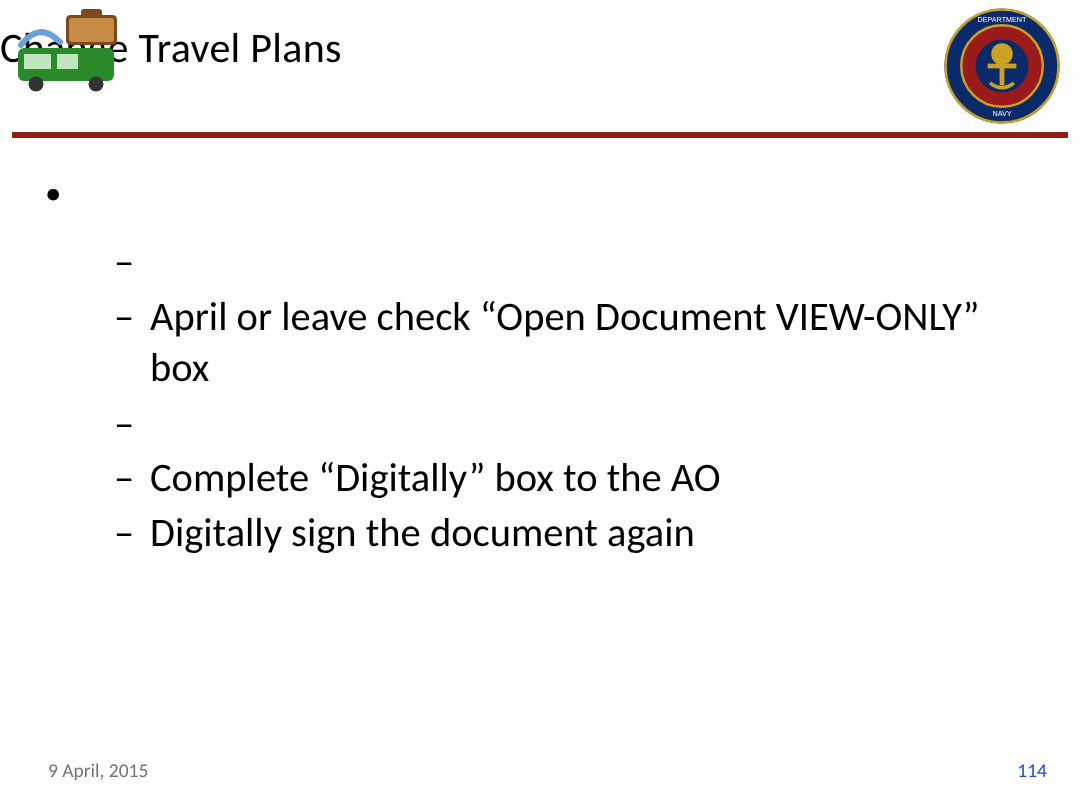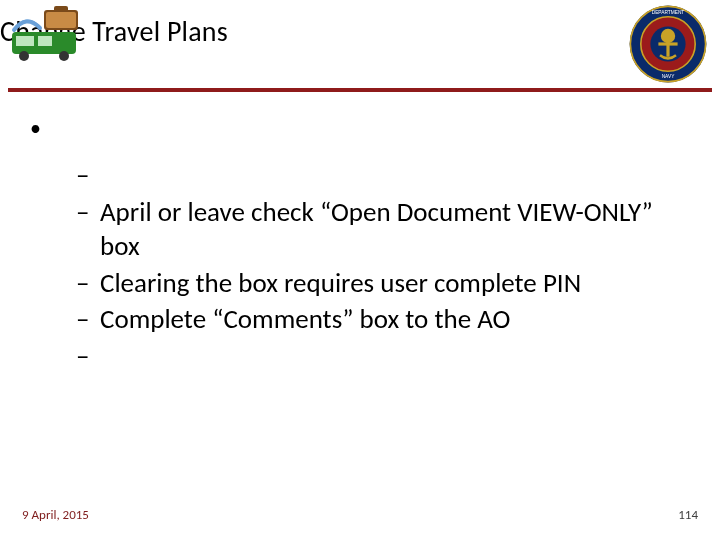--- a/index.html
+++ b/index.html
@@ -14,22 +14,22 @@
   .seal { position: absolute; right: 12px; top: 4px; width: 80px; height: 80px; }
 
   .body { position: absolute; left: 28px; right: 28px; top: 110px; }
   .lead-row { display: flex; align-items: flex-start; gap: 10px; font-size: 30px; line-height: 1.25; margin-left: 2px; }
   .lead-bullet { font-size: 22px; line-height: 38px; }
 
   .sublist { margin-top: 10px; margin-left: 48px; }
   .sub-row { display: flex; align-items: flex-start; gap: 8px; font-size: 27px; line-height: 1.28; margin-bottom: 2px; }
   .dash { min-width: 16px; }
 
-  .footer-date { position: absolute; left: 22px; bottom: 18px; font-size: 13px; color: #7f1d1d; }
-  .footer-num  { position: absolute; right: 22px; bottom: 18px; font-size: 13px; color: #404040; }
+  .footer-date { position: absolute; left: 32px; bottom: 18px; font-size: 13px; color: #737373; }
+  .footer-num  { position: absolute; right: 22px; bottom: 18px; font-size: 13px; color: #1d4ed8; }
 </style>
 </head>
 <body>
 
 <div class="slide">
 
   <div class="header">
     <div class="title">Change Travel Plans</div>
     <div class="header-rule"></div>
 
@@ -69,27 +69,27 @@
     <div class="sublist">
       <div class="sub-row">
         <span class="dash">–</span>
       </div>
       <div class="sub-row">
         <span class="dash">–</span>
         <span>April or leave check “Open Document VIEW-ONLY” box</span>
       </div>
       <div class="sub-row">
         <span class="dash">–</span>
-        <span>Clearing the box requires user complete PIN</span>
       </div>
       <div class="sub-row">
         <span class="dash">–</span>
-        <span>Complete “Comments” box to the AO</span>
+        <span>Complete “Digitally” box to the AO</span>
       </div>
       <div class="sub-row">
         <span class="dash">–</span>
+        <span>Digitally sign the document again</span>
       </div>
     </div>
   </div>
 
   <div class="footer-date">9 April, 2015</div>
   <div class="footer-num">114</div>
 </div>
 
 </body></html>

